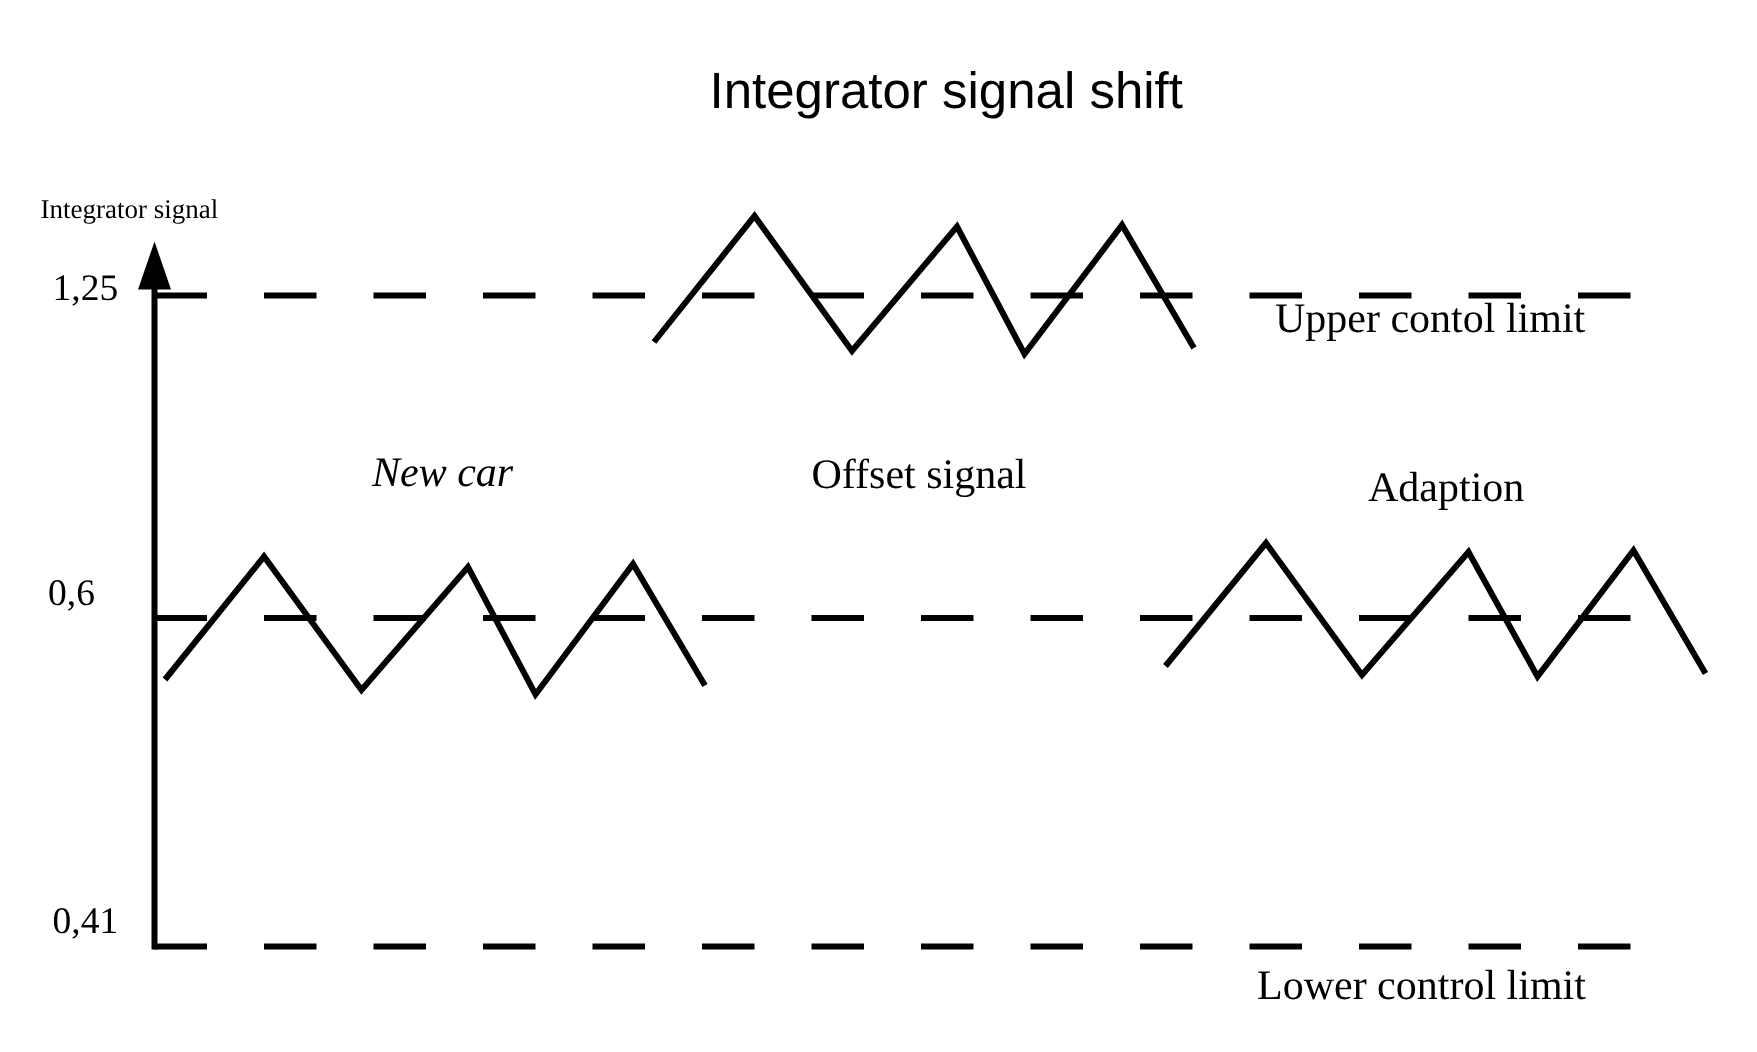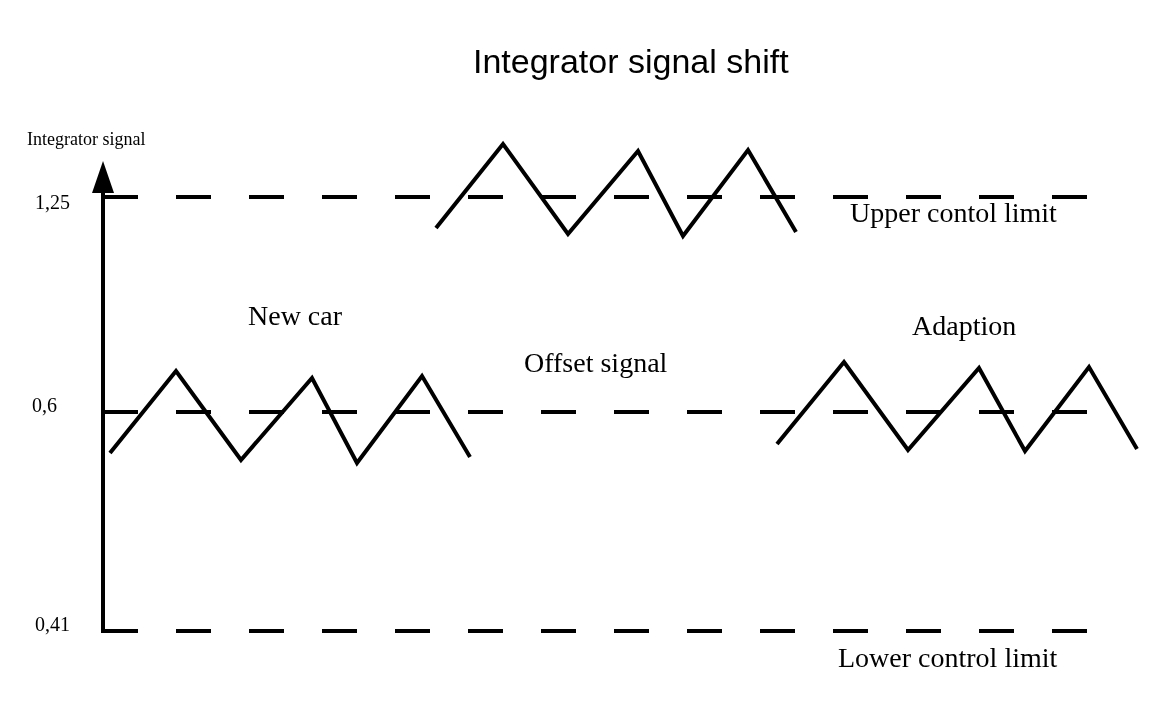--- a/index.html
+++ b/index.html
@@ -26,27 +26,27 @@
   .serif {
     font-family: "Liberation Serif", serif;
   }
   .title {
     left: 473px;
     top: 44px;
     font-size: 34px;
     letter-spacing: 0px;
   }
   .axis-label   { left: 27px;  top: 130px; font-size: 18px; }
-  .tick         { font-size: 20px; margin-top: 12px; }
+  .tick         { font-size: 25px; }
   .tick-125     { left: 35px;  top: 180px; }
   .tick-10      { left: 32px;  top: 383px; }
   .tick-075     { left: 35px;  top: 602px; }
   .lbl          { font-size: 28px; }
-  .lbl-newcar   { left: 248px; top: 302px; }
-  .lbl-offset   { left: 524px; top: 303px; margin-top: 46px; }
+  .lbl-newcar   { left: 248px; top: 302px; font-style: italic; }
+  .lbl-offset   { left: 541px; top: 303px; }
   .lbl-adaption { left: 912px; top: 312px; }
   .lbl-upper    { left: 850px; top: 155px; margin-top: 44px; }
   .lbl-lower    { left: 838px; top: 644px; }
   svg.graphics {
     position: absolute;
     left: 0;
     top: 0;
     width: 1171px;
     height: 701px;
   }

